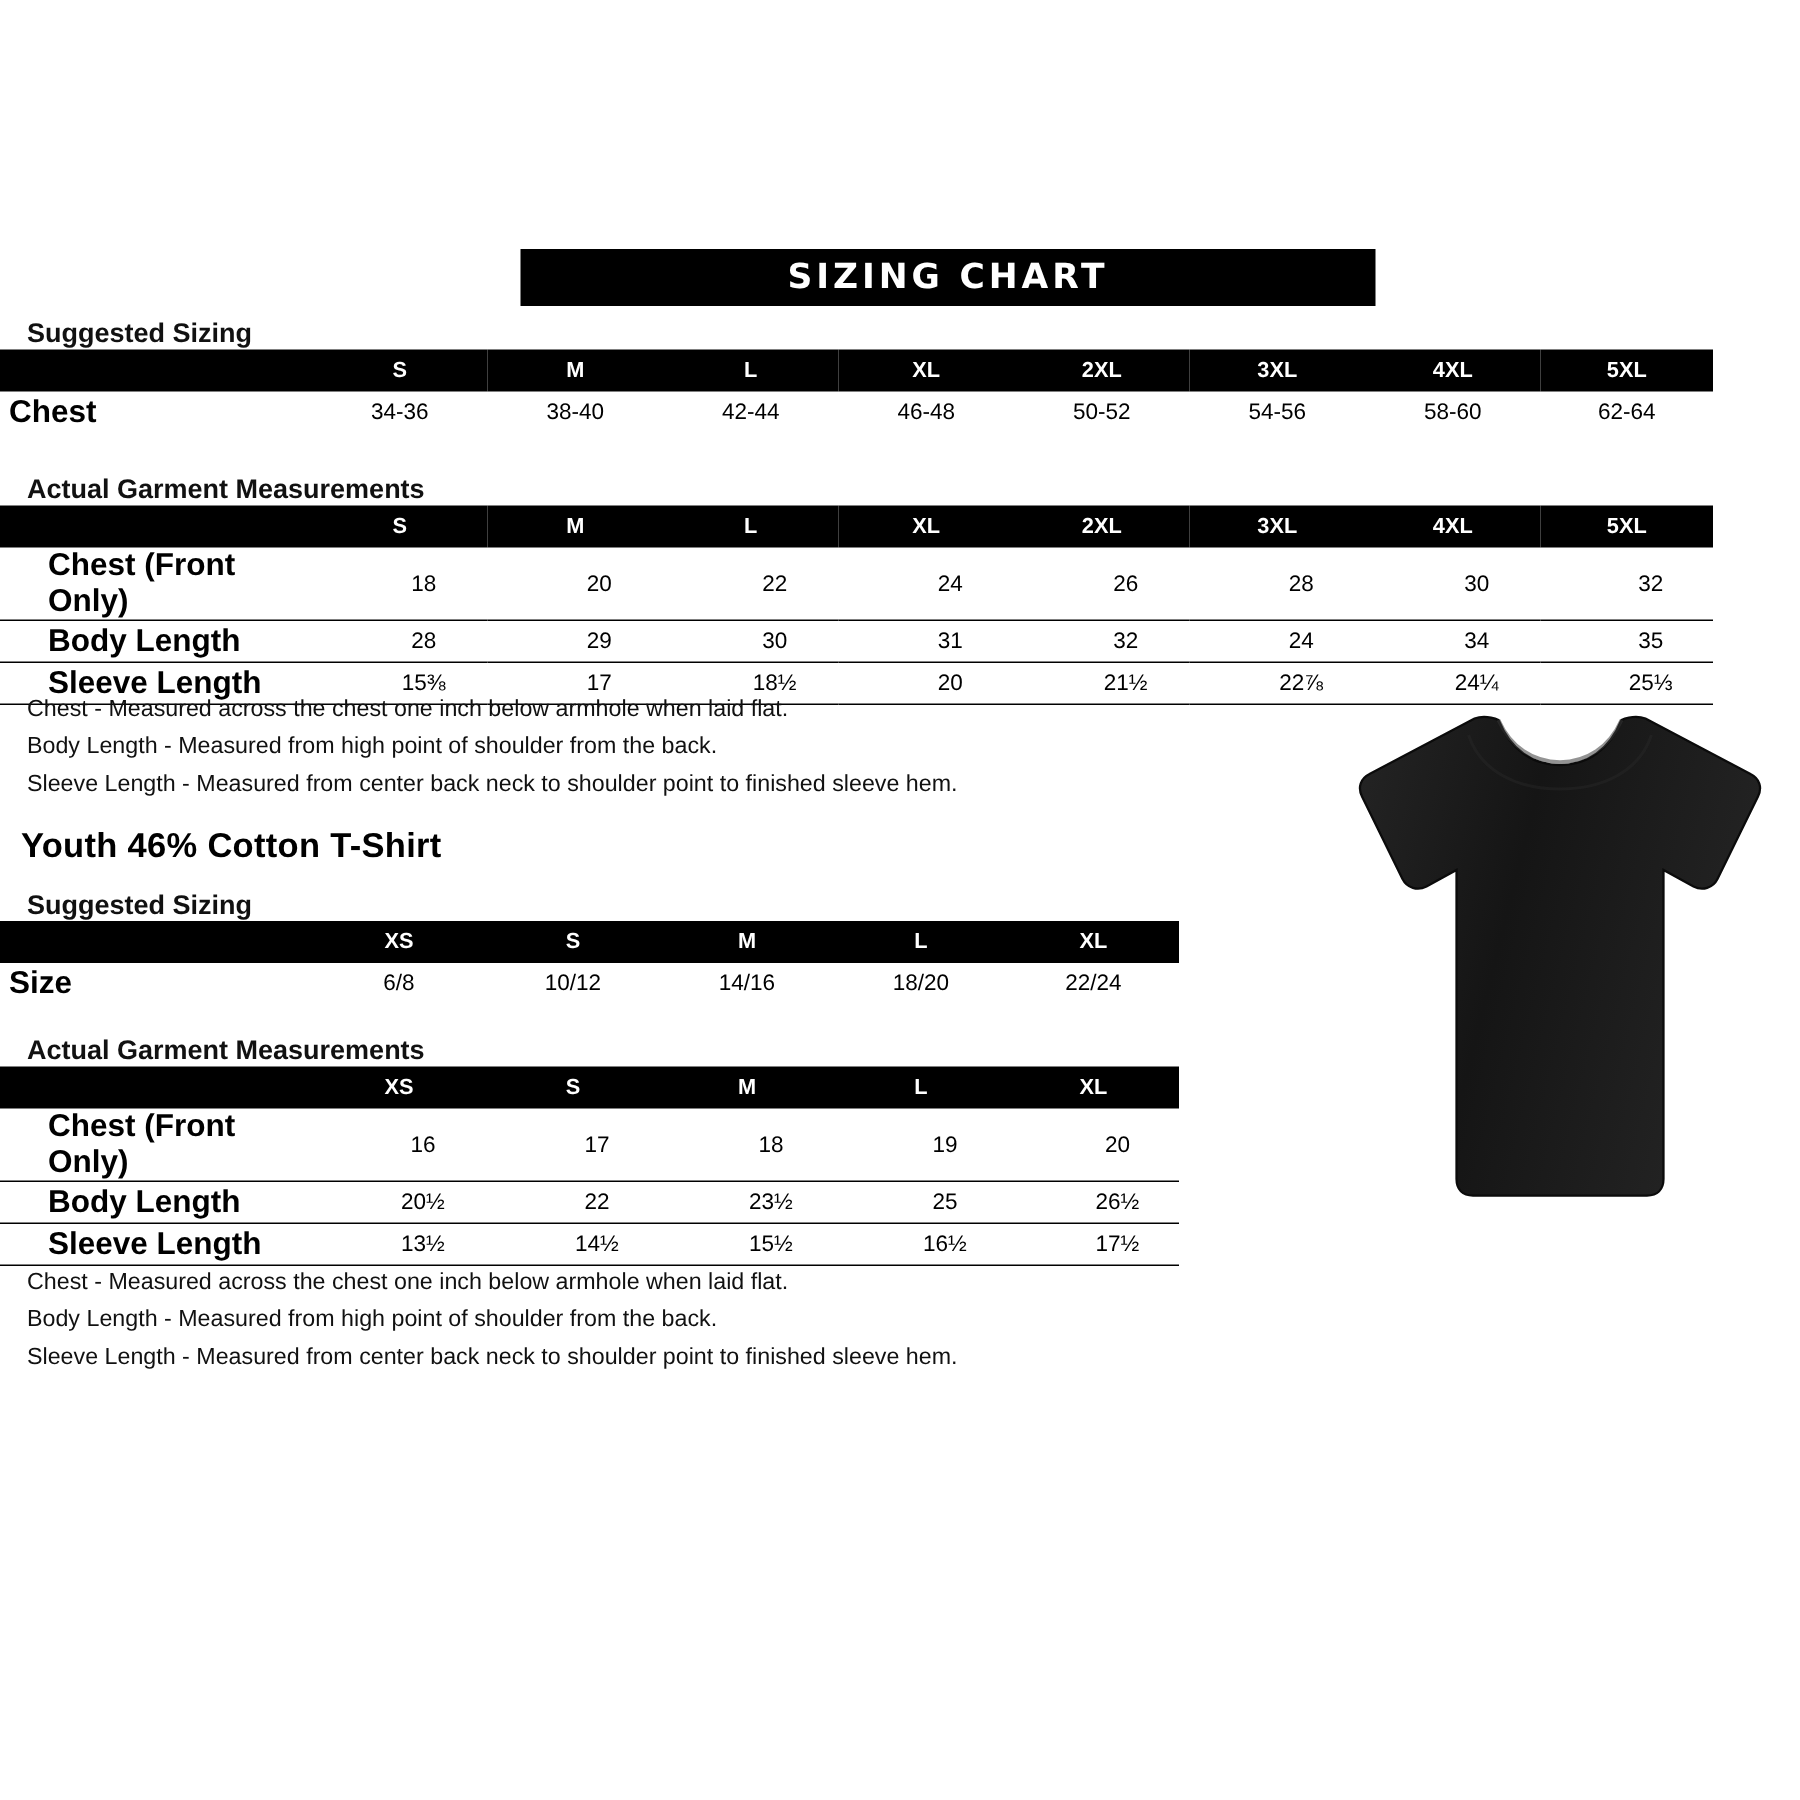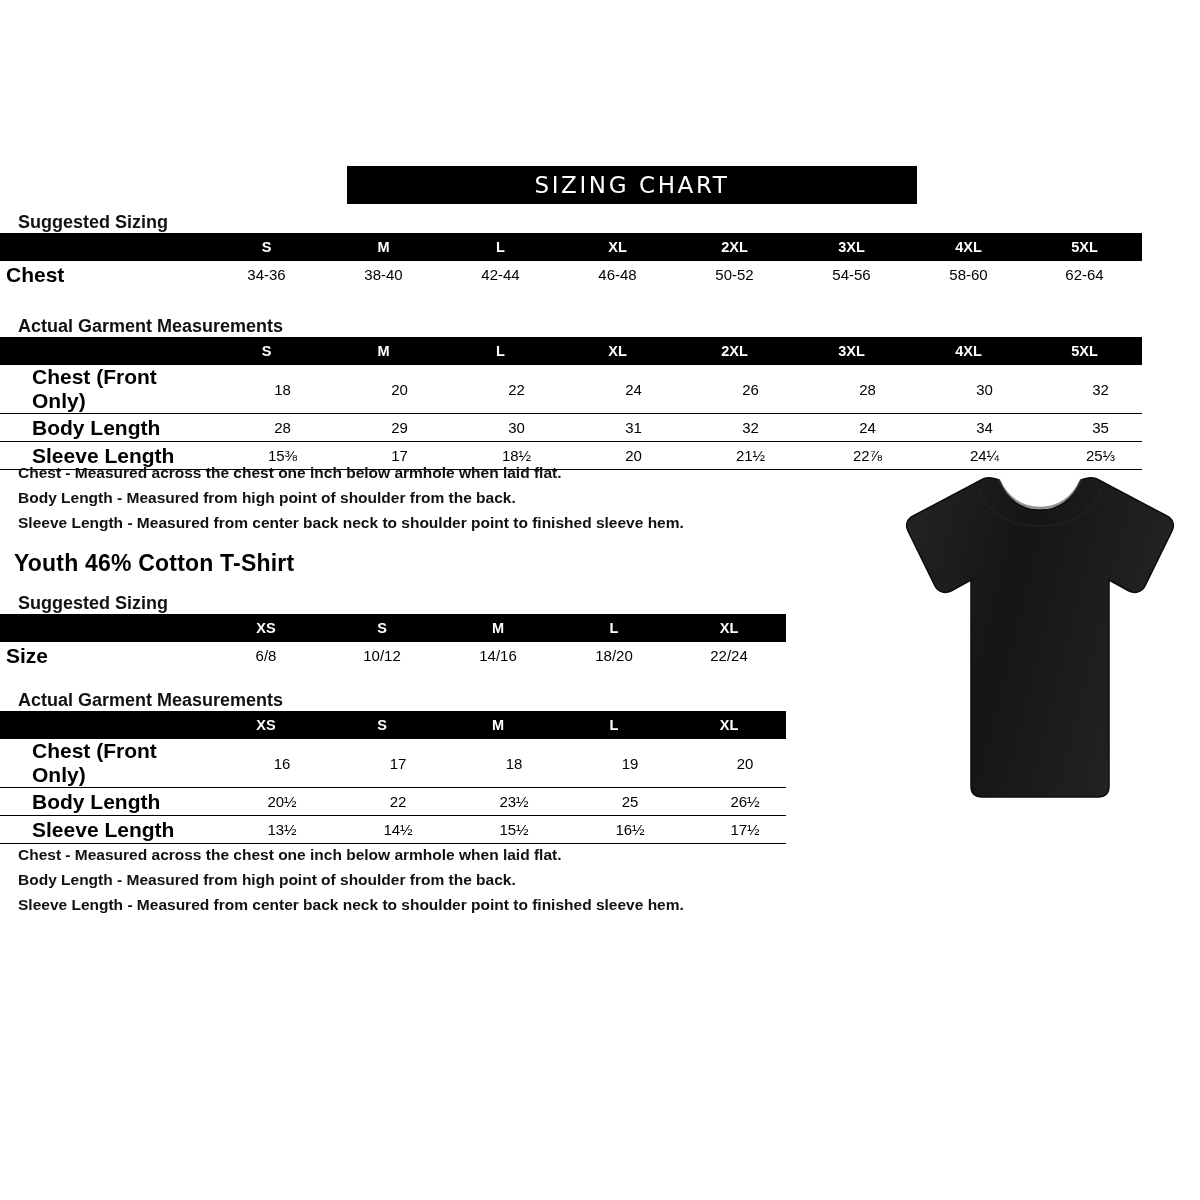--- a/index.html
+++ b/index.html
@@ -47,21 +47,21 @@
     width: 570px;
     height: 38px;
     background: #000000;
     color: #ffffff;
     display: flex;
     align-items: center;
     justify-content: center;
   }
   .sizing-banner span {
     font-size: 23px;
-    font-weight: 400;
+    font-weight: 700;
     letter-spacing: 2.6px;
     font-family: "DejaVu Sans", sans-serif;
   }
 
   .sub-label {
     position: absolute;
     font-size: 18px;
     font-weight: 700;
     color: #111;
     margin-left: 16px;
@@ -112,21 +112,21 @@
   #youth-suggested { left: 0px; top: 614px; width: 786px; }
   #youth-actual    { left: 0px; top: 711px; width: 786px; }
 
   
   .notes {
     position: absolute;
     font-size: 15.5px;
     line-height: 25px;
     color: #111;
   }
-  .notes div { white-space: nowrap; font-weight: bold; }
+  .notes div { white-space: nowrap; }
 
   
   .shirt-wrap {
     position: absolute;
     left: 895px;
     top: 470px;
     width: 290px;
     height: 340px;
   }
   .shirt-svg { display: block; }

